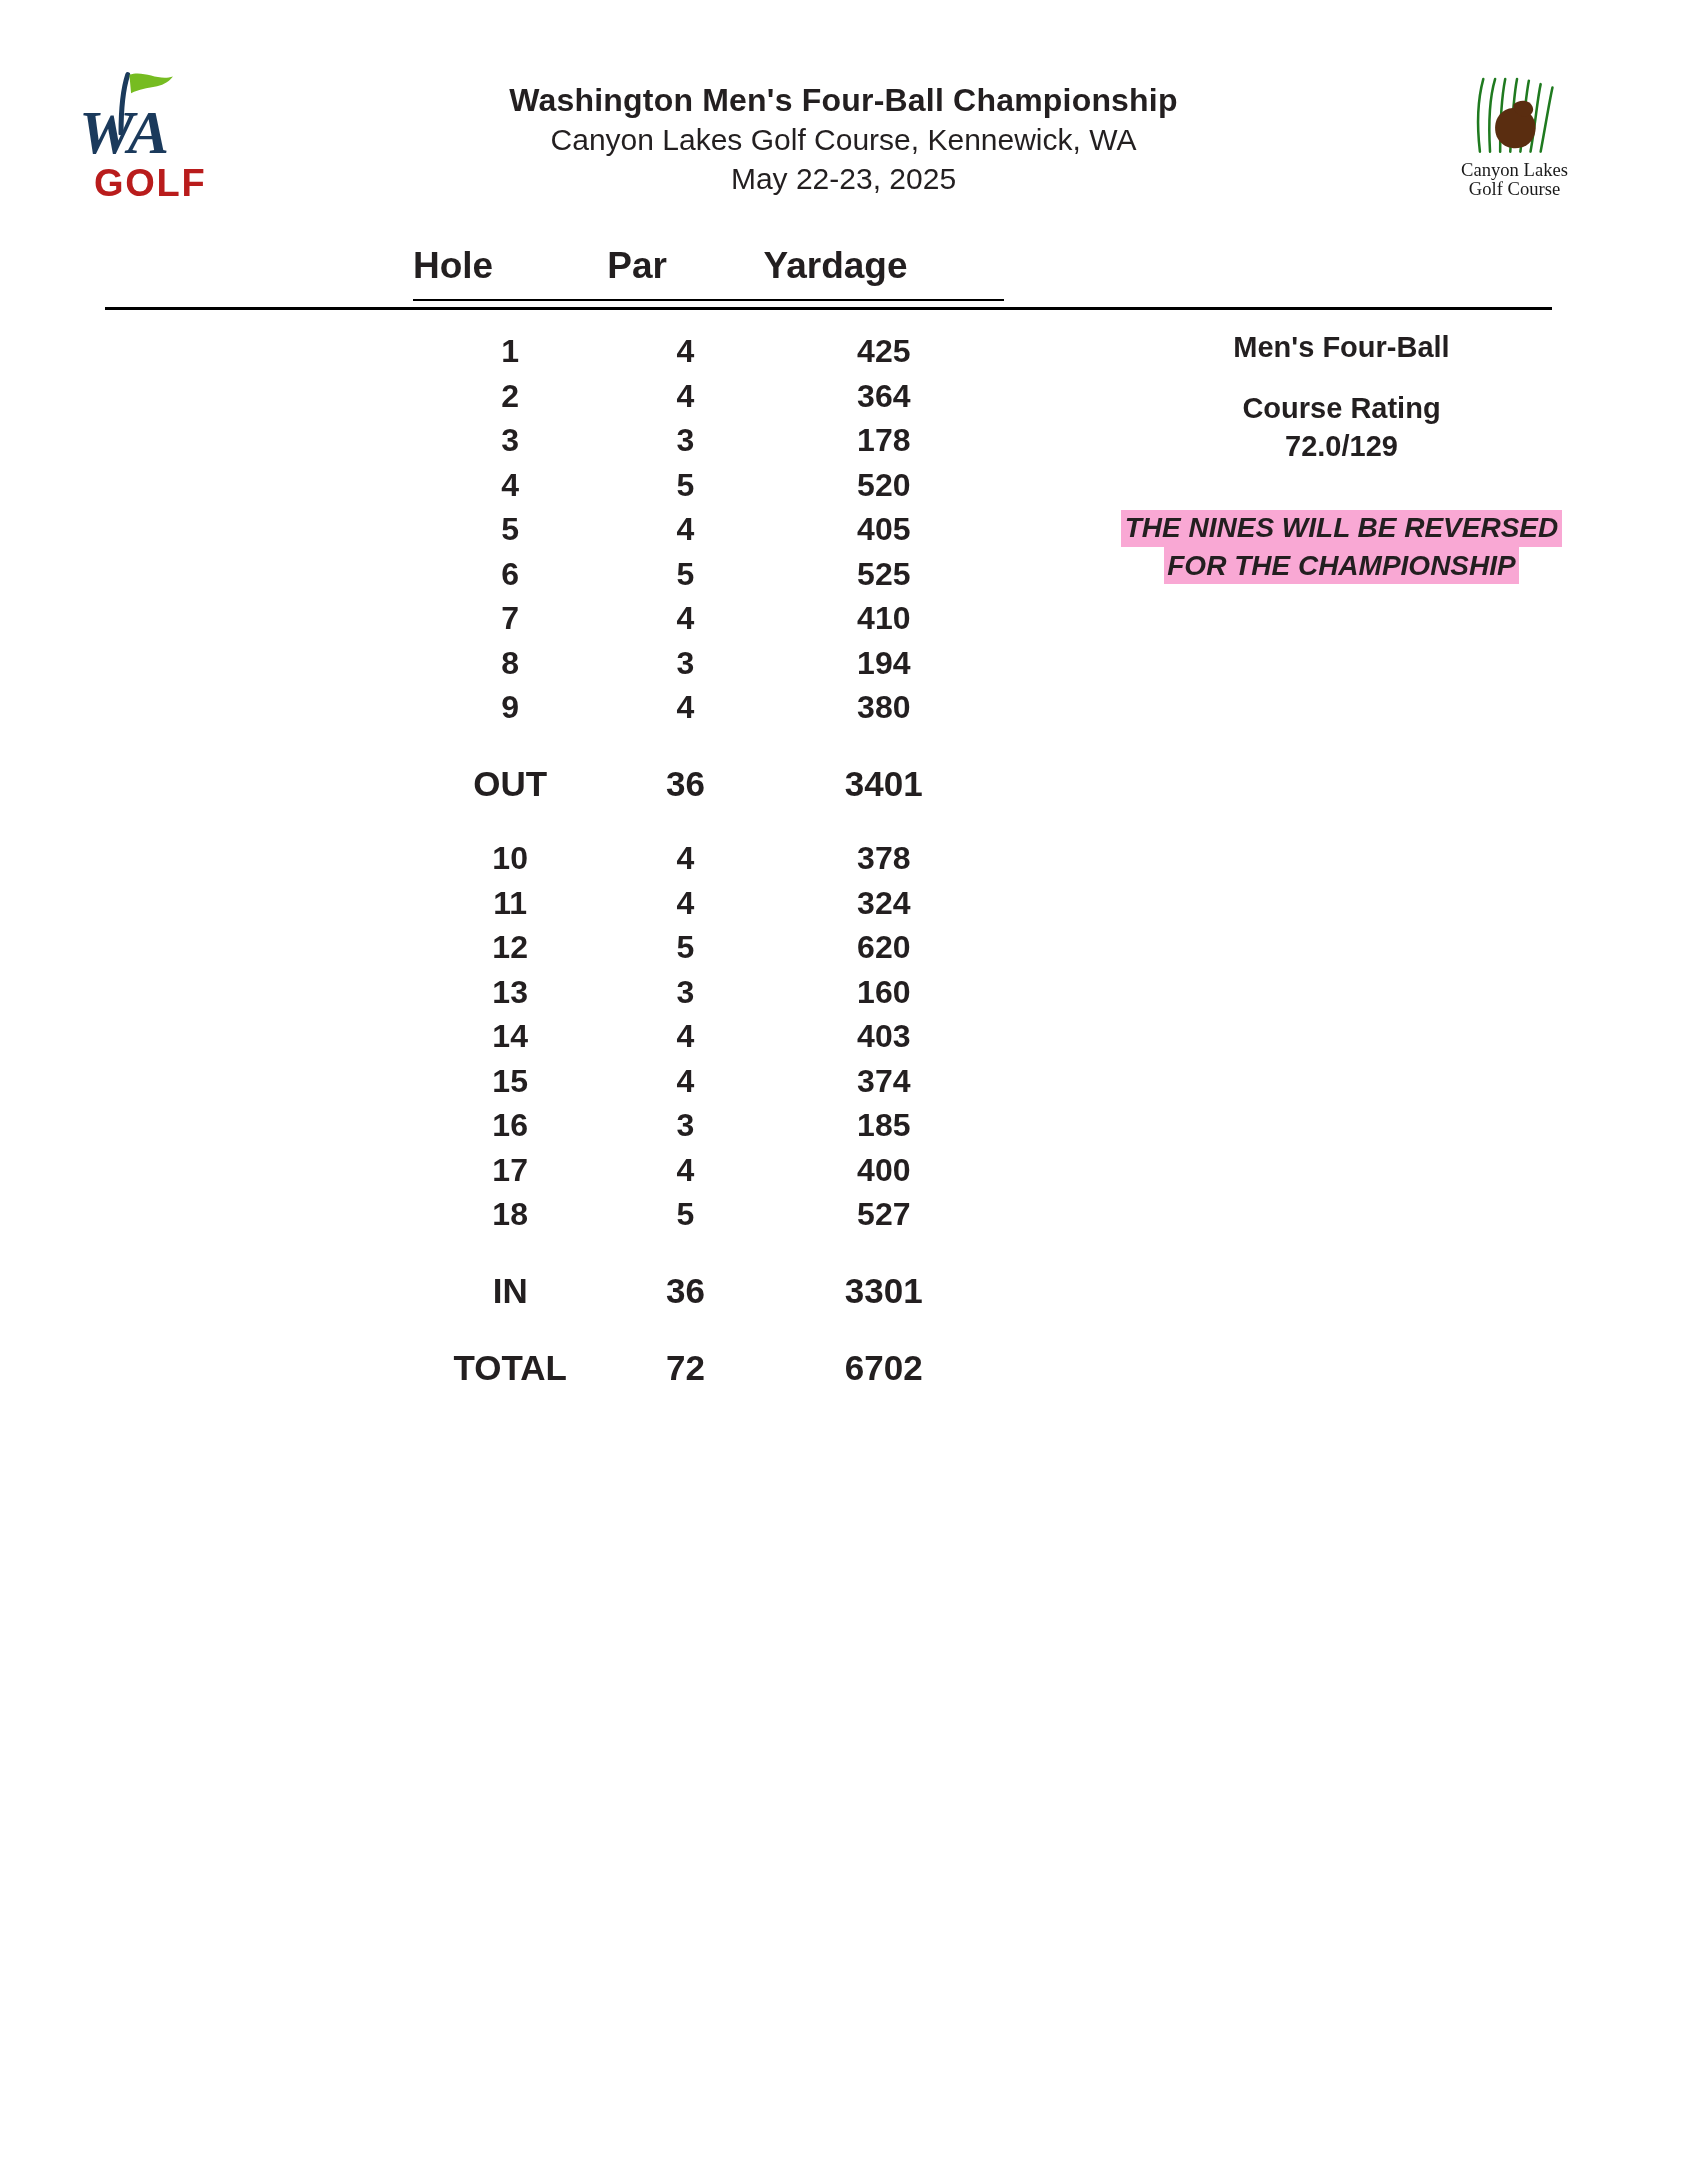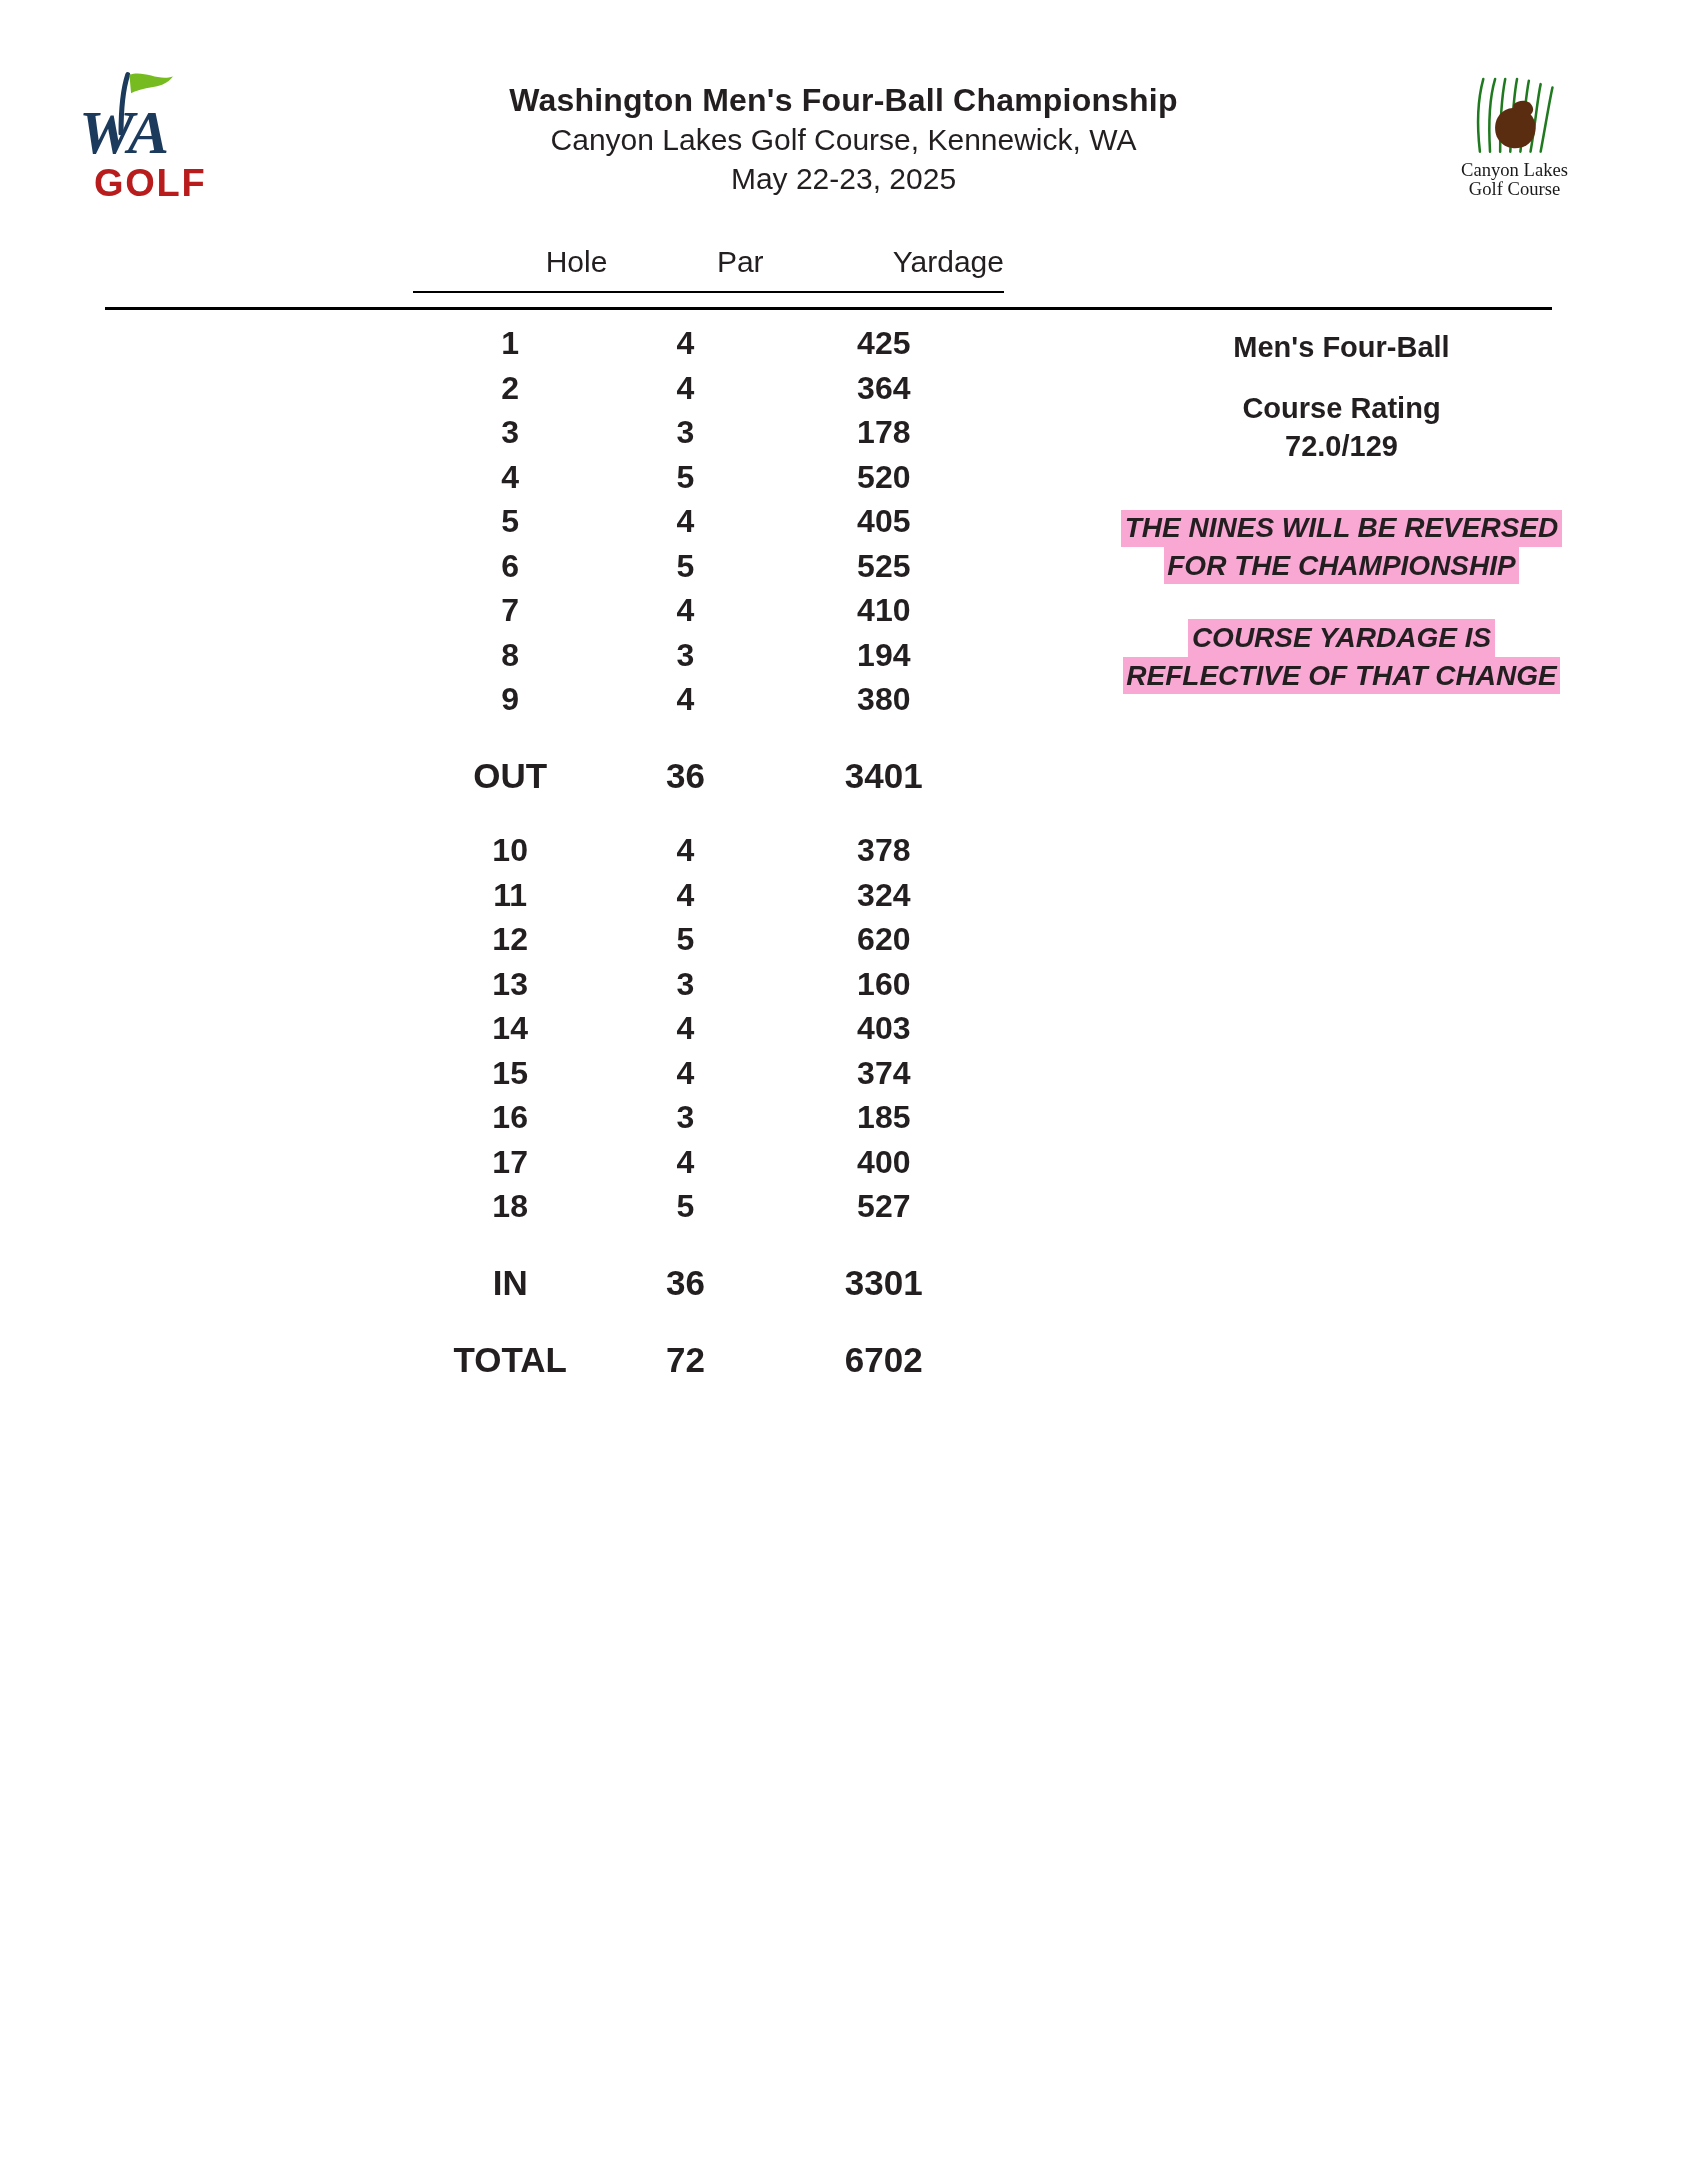--- a/index.html
+++ b/index.html
@@ -106,23 +106,23 @@
     border-collapse: collapse;
     margin-left: 413px;
     width: 591px;
     table-layout: fixed;
   }
   table.score col.c-hole { width: 194px; }
   table.score col.c-par  { width: 156px; }
   table.score col.c-yard { width: 240px; }
 
   table.score th {
-    font-size: 30px;
-    font-weight: normal;
-    text-align: right;
+    font-size: 37px;
+    font-weight: bold;
+    text-align: left;
     padding: 0 0 11.8px 0;
   }
   table.score tr.head-row th {
     border-bottom: 2.5px solid #000;
   }
   table.score td {
     font-size: 32px;
     font-weight: bold;
     text-align: center;
     padding: 3.4px 0;
@@ -383,18 +383,14 @@
 <div class="notes">
   <div class="n-title">Men's Four-Ball</div>
   <div class="n-rating-label">Course Rating</div>
   <div class="n-rating-value">72.0/129</div>
 
   <div class="highlight-block">
     <div><span class="hl-line">THE NINES WILL BE REVERSED</span></div>
     <div><span class="hl-line">FOR THE CHAMPIONSHIP</span></div>
   </div>
 
-  <div class="highlight-block second">
-    <div><span class="hl-line">COURSE YARDAGE IS</span></div>
-    <div><span class="hl-line">REFLECTIVE OF THAT CHANGE</span></div>
-  </div>
 </div>
 
 
 </body></html>

